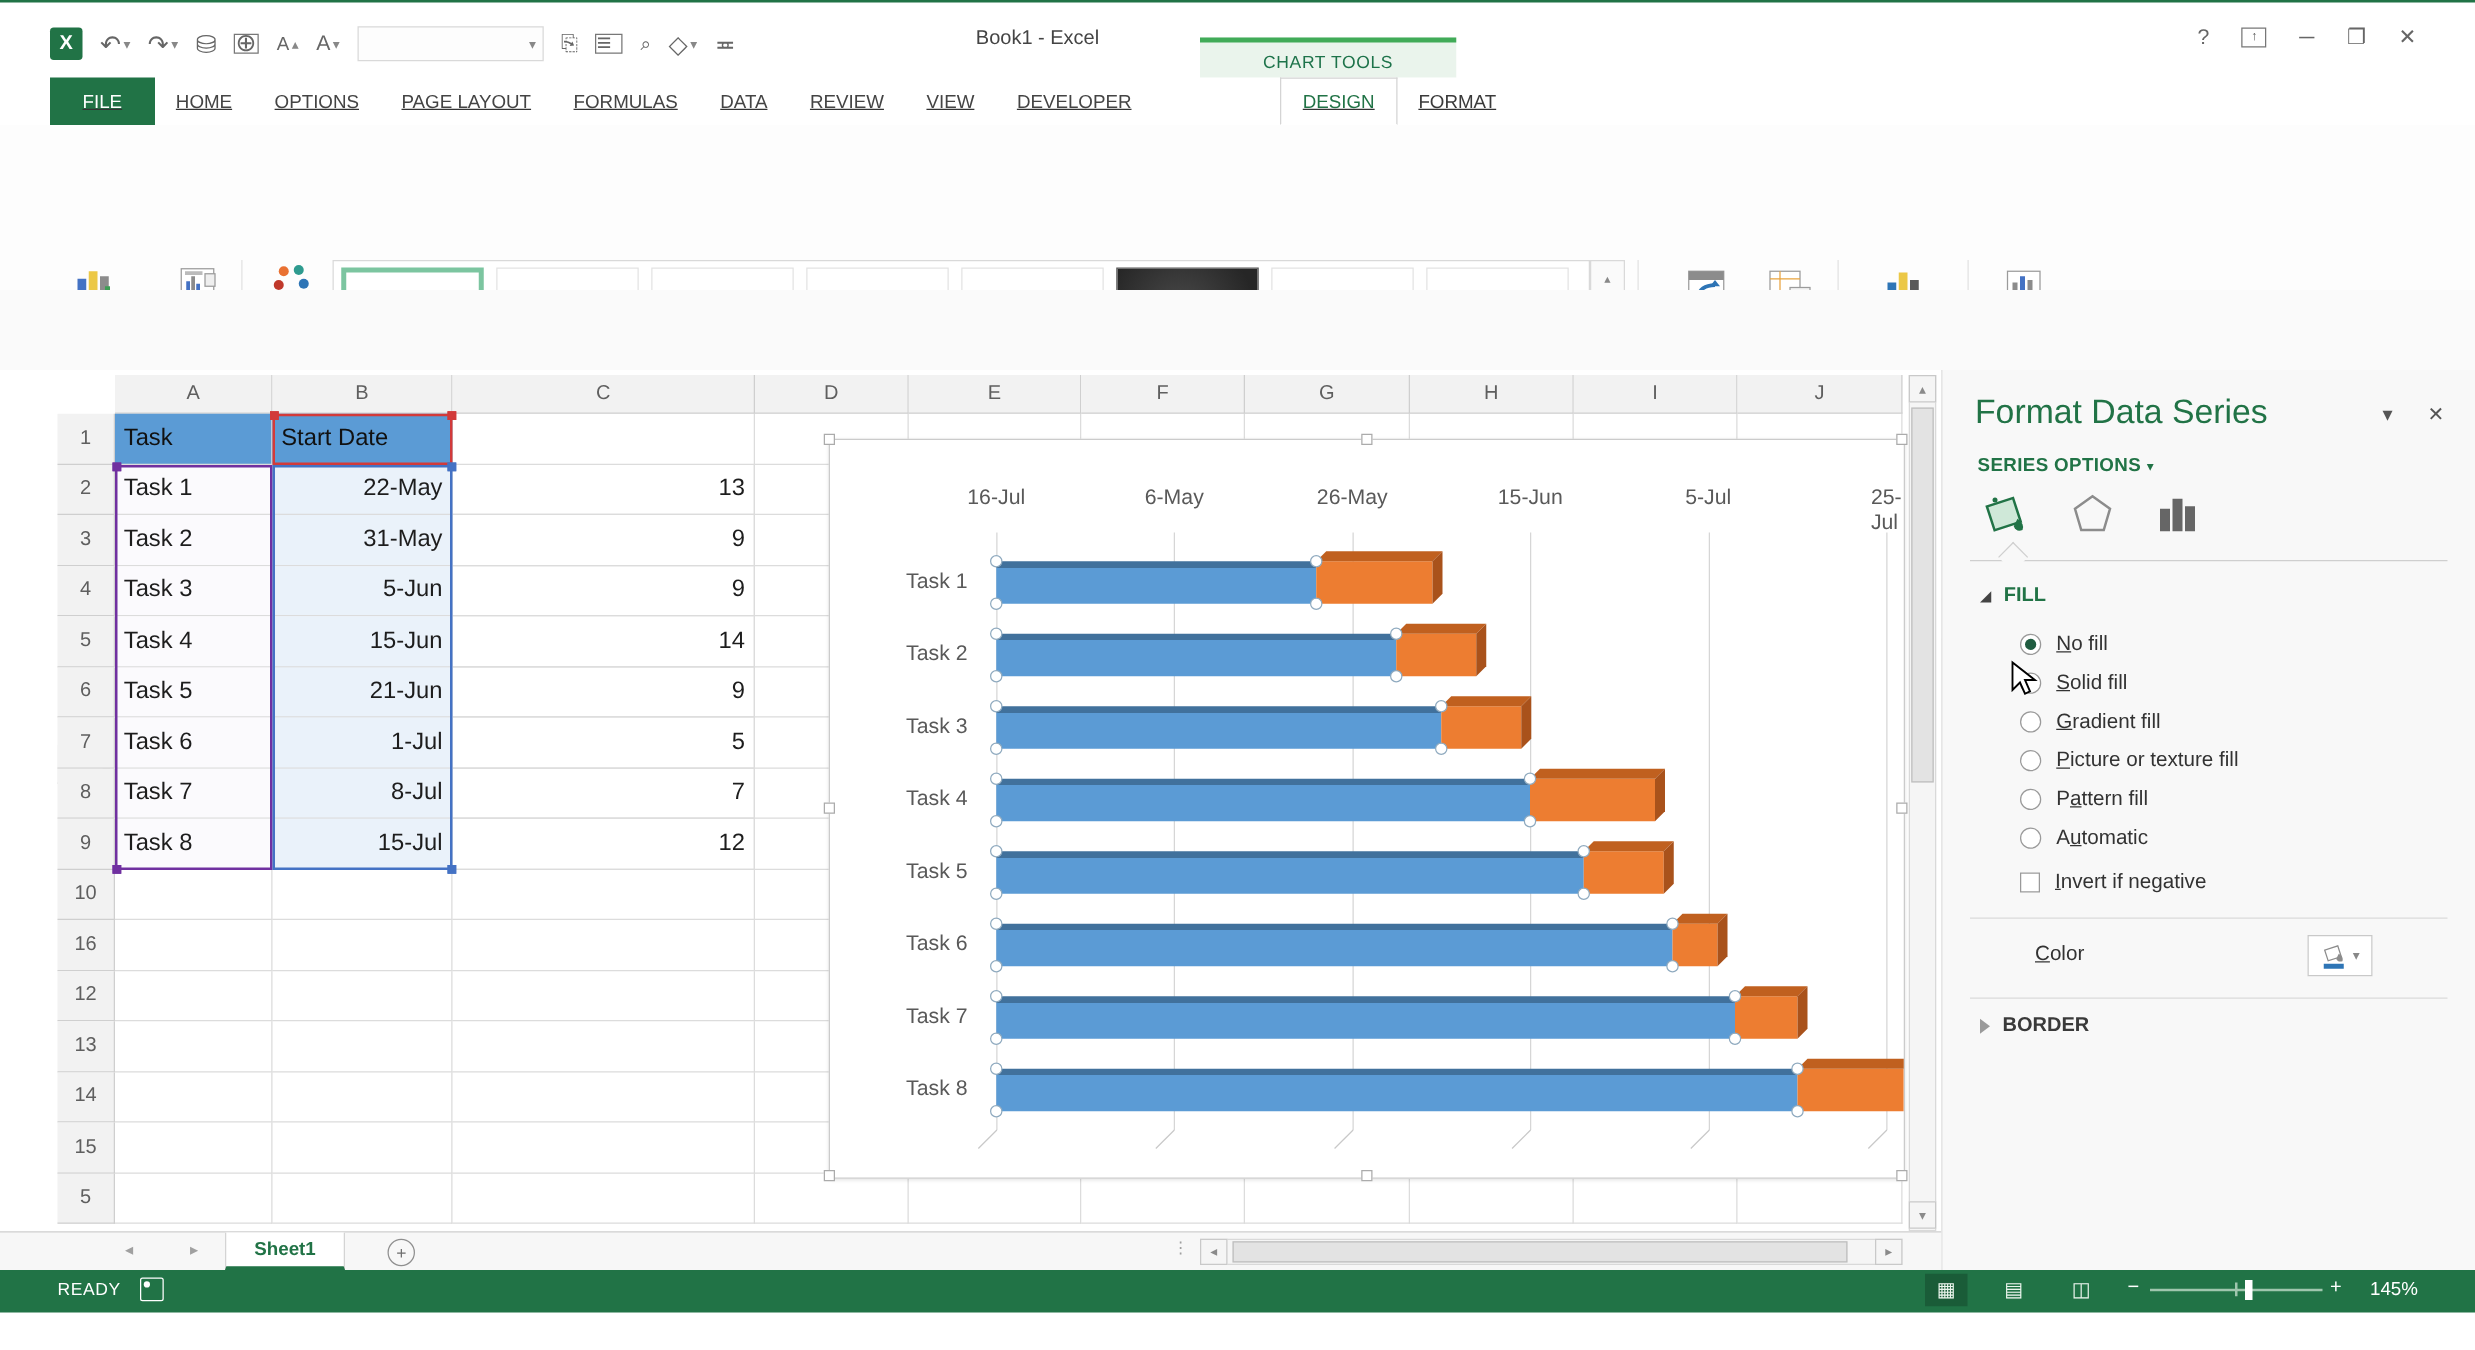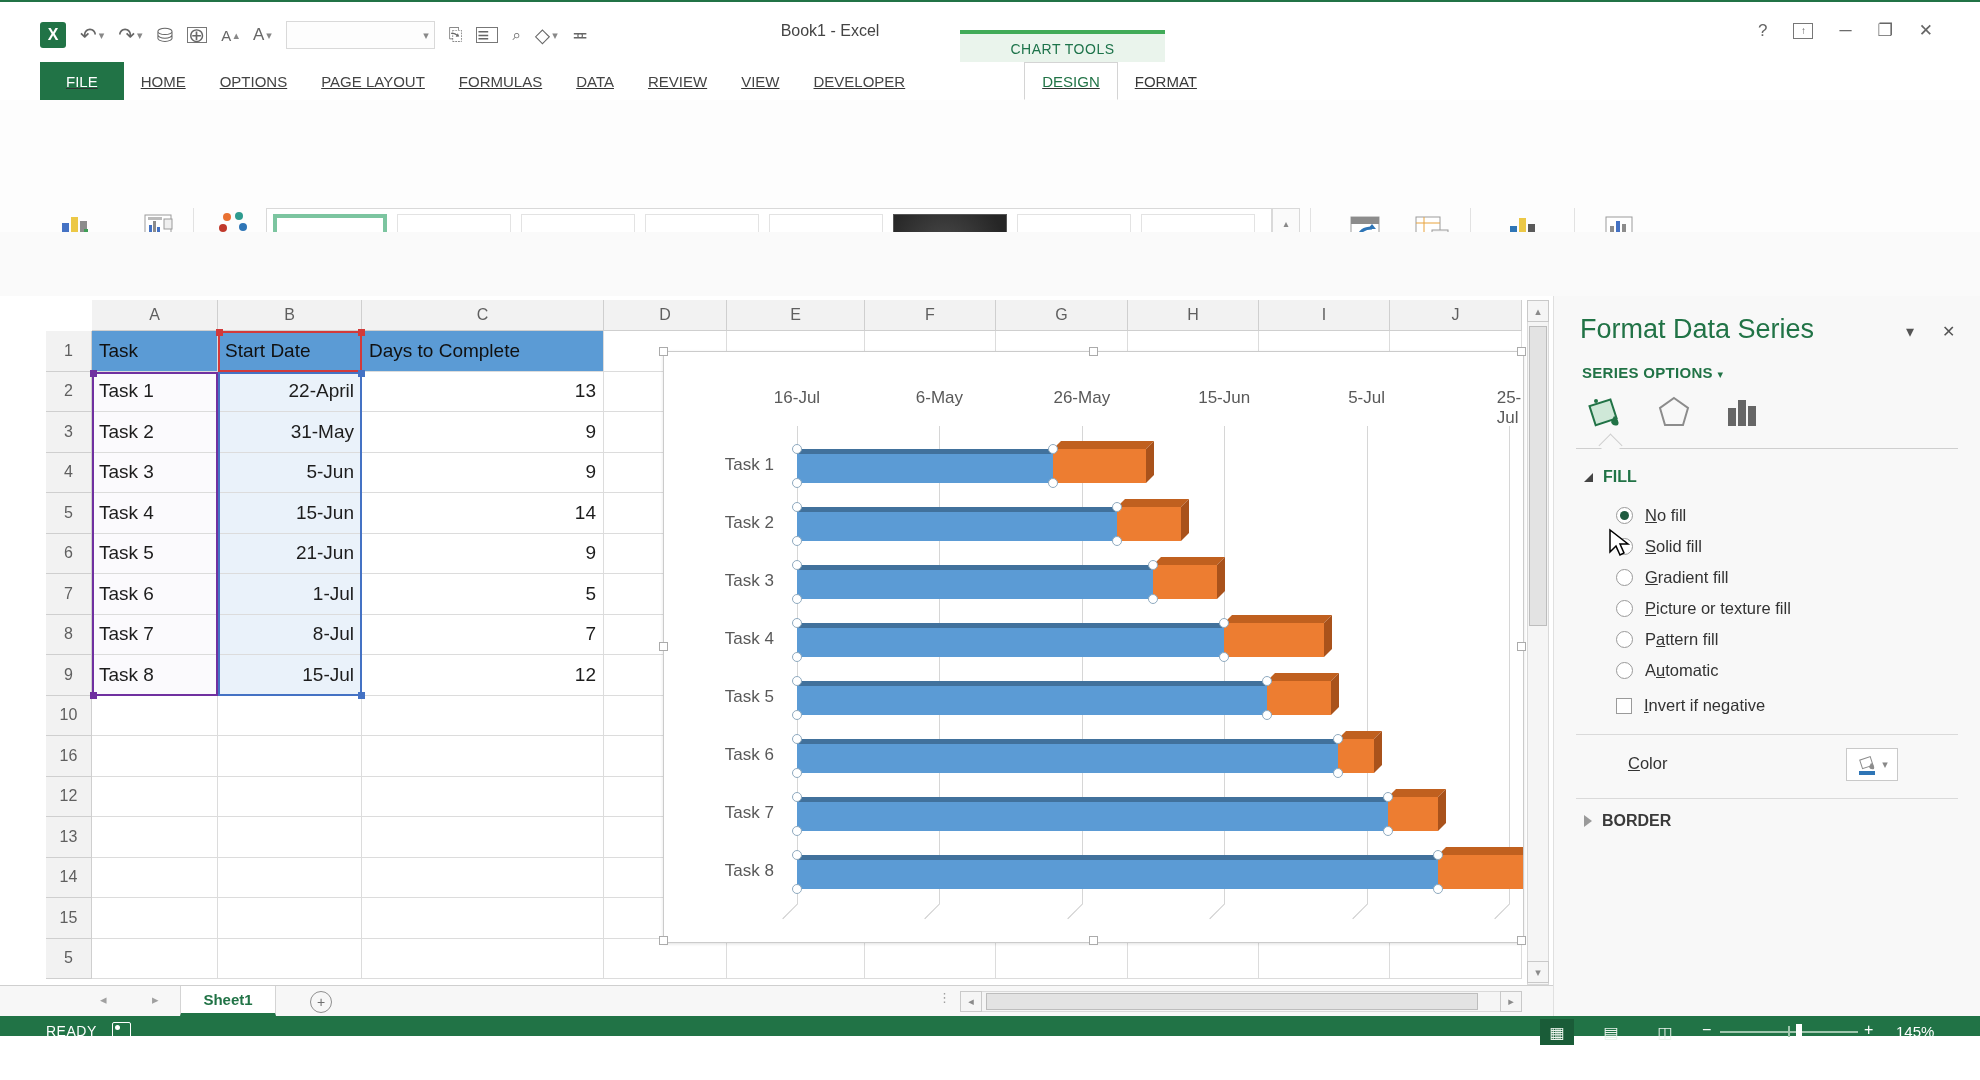--- a/index.html
+++ b/index.html
@@ -115,21 +115,21 @@
   .hline{position:absolute;left:22px;width:382px;height:1px;background:#dadada;}
   
   #sheetbar{left:0;top:985px;width:1553px;height:31px;background:#f7f7f7;border-top:1px solid #cfcfcf;box-sizing:border-box;}
   .navarr{position:absolute;top:992px;color:#a0a0a0;font-size:13px;}
   #sheettab{position:absolute;left:180px;top:986px;width:96px;height:30px;background:#fff;border-right:1px solid #d4d4d4;
       border-left:1px solid #d4d4d4;border-bottom:3px solid #217346;box-sizing:border-box;display:flex;align-items:center;
       justify-content:center;font-size:15px;font-weight:bold;color:#217346;}
   .addsheet{position:absolute;left:310px;top:991px;width:20px;height:20px;border:1px solid #8f8f8f;border-radius:50%;
       color:#6f6f6f;font-size:14px;display:flex;align-items:center;justify-content:center;}
   
-  #statusbar{left:0;top:1016px;width:1980px;height:20px;background:#217346;color:#fff;}
+  #statusbar{left:0;top:1016px;width:1980px;height:34px;background:#217346;color:#fff;}
   .ready{position:absolute;left:46px;top:7px;font-size:14px;letter-spacing:.5px;color:#fff;}
   .macroic{position:absolute;left:112px;top:6px;width:17px;height:17px;border:1px solid #fff;border-radius:2px;position:absolute;}
   .macroic:after{content:"";position:absolute;left:2px;top:2px;width:5px;height:5px;border-radius:50%;background:#fff;}
   .viewic{position:absolute;top:3px;width:34px;height:26px;display:flex;align-items:center;justify-content:center;
       font-size:16px;color:#eaf4ec;}
   .viewic.active{background:#1a5c38;}
   .zoomlbl{position:absolute;left:1896px;top:7px;font-size:15px;color:#fff;}
   .ztrack{position:absolute;left:1720px;top:15px;width:138px;height:2px;background:#9fc6ad;}
   .ztick{position:absolute;left:1788px;top:10px;width:2px;height:11px;background:#9fc6ad;}
   .zthumb{position:absolute;left:1796px;top:8px;width:6px;height:16px;background:#fff;}
@@ -507,23 +507,22 @@
     <div class="cell" style="left: 362px; top: 642.5px; width: 242px; height: 40.5px;"></div>
     <div class="cell" style="left: 604px; top: 642.5px; width: 123px; height: 40.5px;"></div>
     <div class="cell" style="left: 727px; top: 642.5px; width: 138px; height: 40.5px;"></div>
     <div class="cell" style="left: 865px; top: 642.5px; width: 131px; height: 40.5px;"></div>
     <div class="cell" style="left: 996px; top: 642.5px; width: 132px; height: 40.5px;"></div>
     <div class="cell" style="left: 1128px; top: 642.5px; width: 131px; height: 40.5px;"></div>
     <div class="cell" style="left: 1259px; top: 642.5px; width: 131px; height: 40.5px;"></div>
     <div class="cell" style="left: 1390px; top: 642.5px; width: 132px; height: 40.5px;"></div>
     <div class="cell" style="left: 92px; top: 35px; width: 126px; height: 40.5px; background: rgb(91, 155, 213); color: rgb(17, 17, 17);">Task</div>
     <div class="cell" style="left: 218px; top: 35px; width: 144px; height: 40.5px; background: rgb(91, 155, 213); color: rgb(17, 17, 17);">Start Date</div>
-    <div class="cell" style="left: 362px; top: 35px; width: 242px; height: 40.5px; background: rgb(91, 155, 213); color: rgb(17, 17, 17);">Days to Complete</div>
     <div class="cell" style="left: 92px; top: 75.5px; width: 126px; height: 40.5px; background: rgb(251, 250, 253);">Task 1</div>
-    <div class="cell right" style="left: 218px; top: 75.5px; width: 144px; height: 40.5px; background: rgb(234, 242, 250);">22-April</div>
+    <div class="cell right" style="left: 218px; top: 75.5px; width: 144px; height: 40.5px; background: rgb(234, 242, 250);">22-May</div>
     <div class="cell right" style="left: 362px; top: 75.5px; width: 242px; height: 40.5px;">13</div>
     <div class="cell" style="left: 92px; top: 116px; width: 126px; height: 40.5px; background: rgb(251, 250, 253);">Task 2</div>
     <div class="cell right" style="left: 218px; top: 116px; width: 144px; height: 40.5px; background: rgb(234, 242, 250); padding-left: 17px;">31-May</div>
     <div class="cell right" style="left: 362px; top: 116px; width: 242px; height: 40.5px;">9</div>
     <div class="cell" style="left: 92px; top: 156.5px; width: 126px; height: 40.5px; background: rgb(251, 250, 253);">Task 3</div>
     <div class="cell right" style="left: 218px; top: 156.5px; width: 144px; height: 40.5px; background: rgb(234, 242, 250);">5-Jun</div>
     <div class="cell right" style="left: 362px; top: 156.5px; width: 242px; height: 40.5px;">9</div>
     <div class="cell" style="left: 92px; top: 197px; width: 126px; height: 40.5px; background: rgb(251, 250, 253);">Task 4</div>
     <div class="cell right" style="left: 218px; top: 197px; width: 144px; height: 40.5px; background: rgb(234, 242, 250);">15-Jun</div>
     <div class="cell right" style="left: 362px; top: 197px; width: 242px; height: 40.5px;">14</div>

